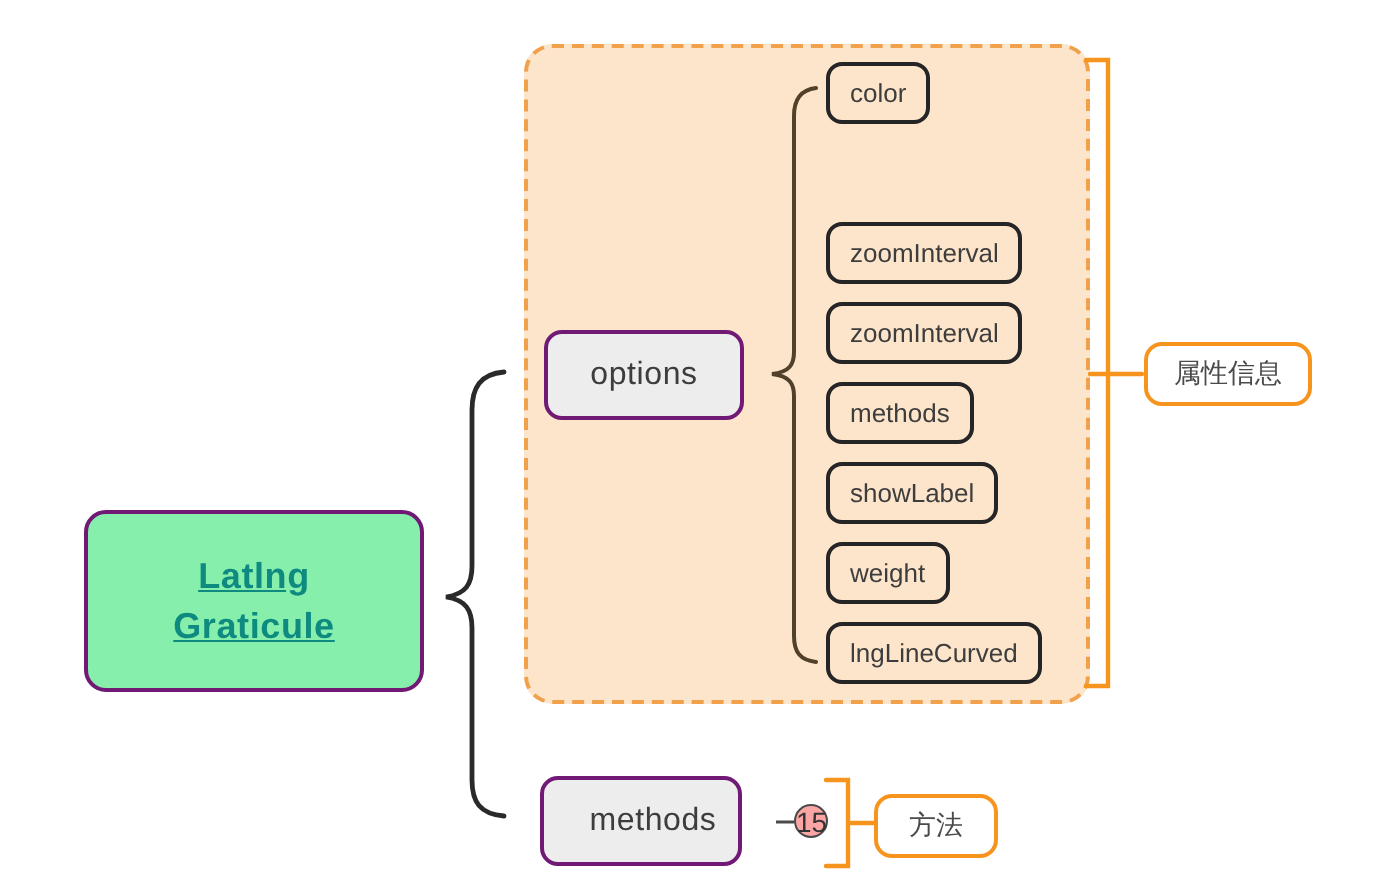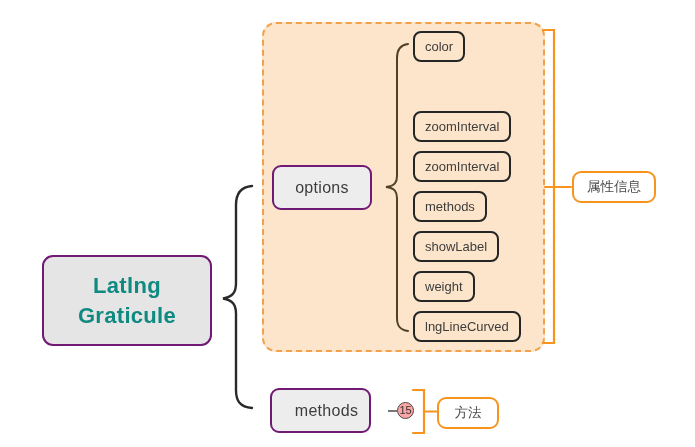--- a/index.html
+++ b/index.html
@@ -11,45 +11,45 @@
   .group-box{
     position:absolute;left:262px;top:22px;width:279px;height:326px;
     background:#fce5ca;border:2px dashed #f1a14b;border-radius:14px;
   }
   .node{
     position:absolute;box-sizing:border-box;display:flex;align-items:center;justify-content:center;
     background:#ededed;border:2px solid #701a75;border-radius:9px;
     color:#3d3d3d;font-size:16px;letter-spacing:.3px;cursor:default;
   }
   .node-root{
-    left:42px;top:255px;width:170px;height:91px;background:#e5e5e5;
+    left:42px;top:255px;width:170px;height:91px;background:#86efac;
     border-width:2.5px;border-radius:11px;
-    color:#0f8a80;font-weight:bold;font-size:22px;text-align:center;line-height:1.35;
+    color:#0f8a80;font-weight:bold;font-size:18px;text-align:center;line-height:1.35;text-decoration:underline;
   }
   .node-root .lbl{width:110px;}
   .node-options{left:272px;top:165px;width:100px;height:45px;}
   .node-methods{left:270px;top:388px;width:101px;height:45px;padding-left:12px;}
   .opt-child{
     position:absolute;left:413px;box-sizing:border-box;height:31px;
     display:inline-flex;align-items:center;
     background:transparent;border:2px solid #252525;border-radius:8px;
     padding:0 10px;font-size:13px;color:#3d3d3d;white-space:nowrap;
   }
   .summary-label{
     position:absolute;box-sizing:border-box;display:inline-flex;align-items:center;justify-content:center;
     background:#ffffff;border:2px solid #f7941e;border-radius:9px;
     color:#4a4a4a;font-size:13.5px;white-space:nowrap;
   }
   .summary-attr{left:572px;top:171px;width:84px;height:32px;}
   .summary-methods{left:437px;top:397px;width:62px;height:32px;}
   .collapse-badge{
     position:absolute;left:397px;top:402px;width:17px;height:17px;box-sizing:border-box;
     border:1.5px solid #4a4a4a;border-radius:50%;background:#fca5a5;
-    display:flex;align-items:center;justify-content:center;
-    font-size:11px;color:#333333;line-height:1;
+    display:flex;align-items:center;justify-content:flex-start;
+    font-size:14px;color:#333333;line-height:1;
   }
 </style>
 </head>
 <body>
 
 <div class="canvas">
 
   <div class="group-box"></div>
 
   <svg class="connector-layer" width="695" height="447" viewBox="0 0 695 447">

